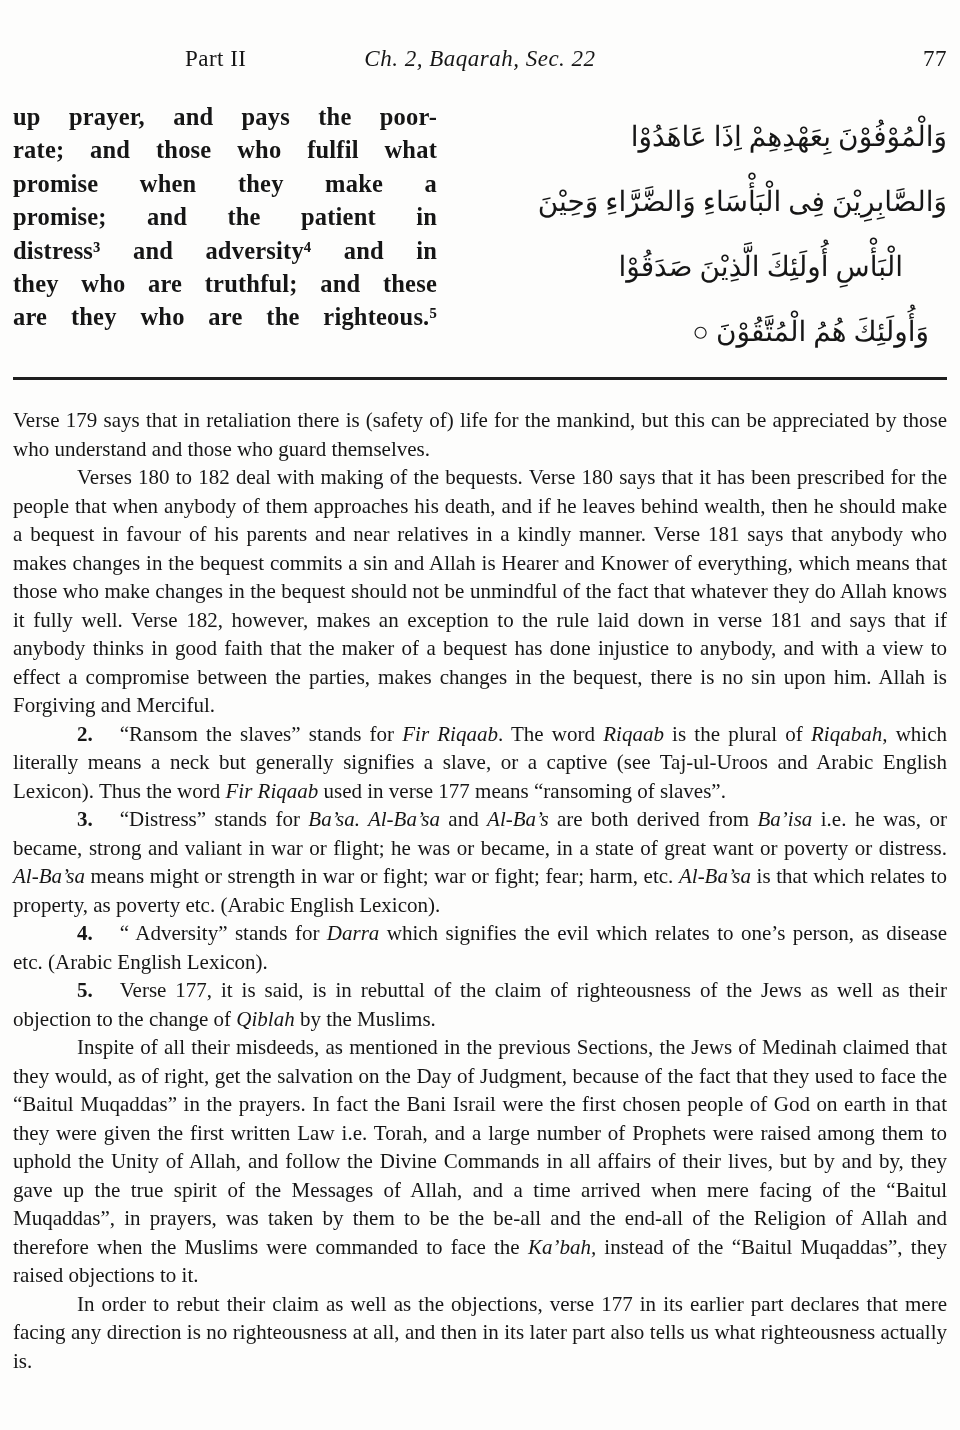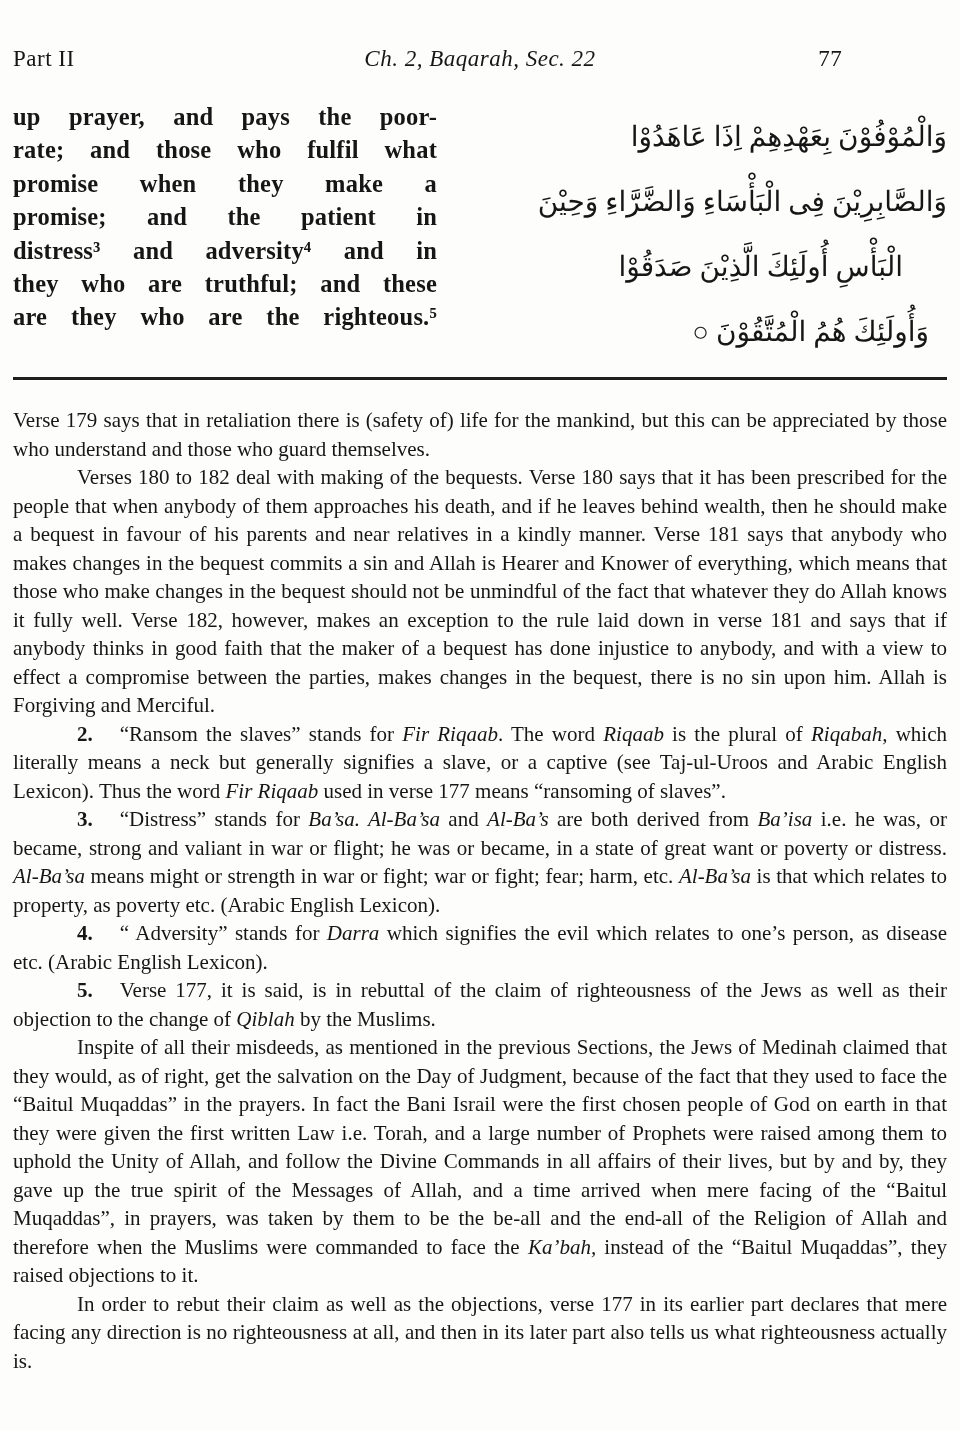--- a/index.html
+++ b/index.html
@@ -13,23 +13,23 @@
   }
   .page { padding: 9px 13px 0 13px; width: 100%; height: 100%; }
 
   
   .page-header {
     display: flex;
     align-items: baseline;
     font-size: 23px;
     letter-spacing: 0.5px;
   }
-  .page-header .hdr-left  { flex: 1; text-align: left; margin-top: 37px; }
+  .page-header .hdr-left  { flex: 1; text-align: right; margin-top: 37px; }
   .page-header .hdr-center{ flex: 2; text-align: center; font-style: italic; margin-top: 16px; }
-  .page-header .hdr-right { flex: 1; text-align: center; margin-top: 28px; }
+  .page-header .hdr-right { flex: 1; text-align: right; margin-top: 28px; }
 
   
   .translation-row { display: flex; margin-top: 28px; }
   .english-col {
     width: 424px;
     font-weight: bold;
     font-size: 24.5px;
     line-height: 33.4px;
     letter-spacing: 0.2px;
   }

